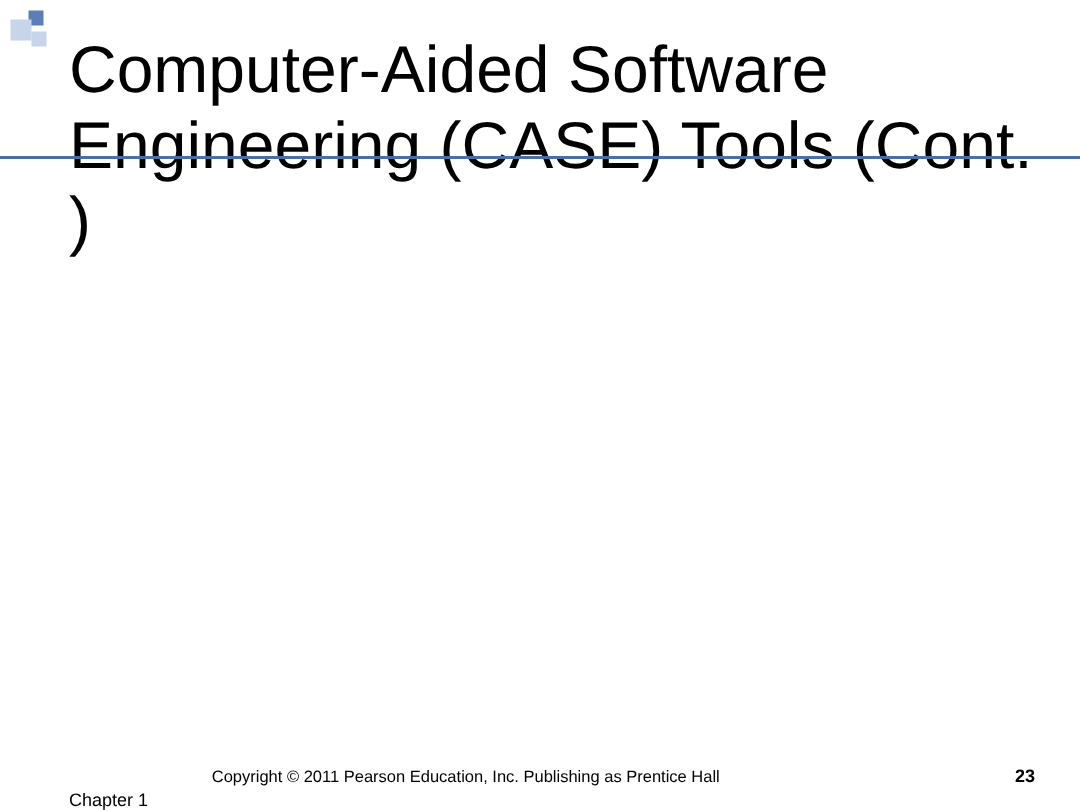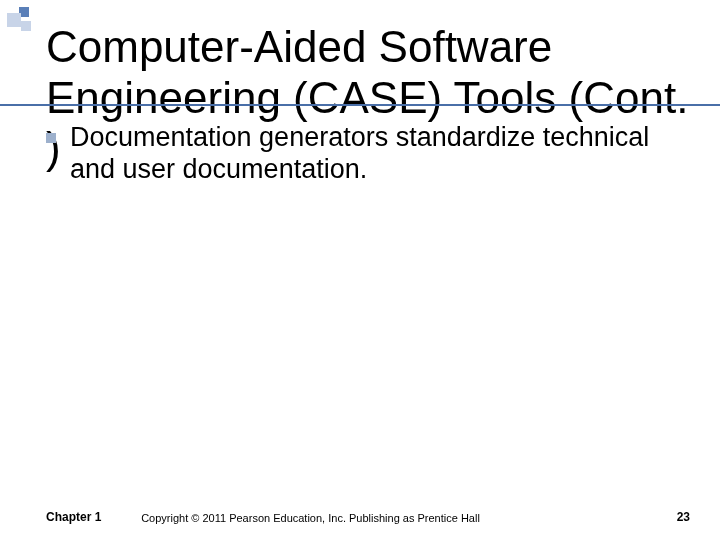--- a/index.html
+++ b/index.html
@@ -63,25 +63,24 @@
     margin-right: 14px;
     flex-shrink: 0;
   }
   .bullet-text {
     font-size: 27px;
     line-height: 1.18;
     color: #000;
   }
   .footer-left {
     position: absolute;
-    bottom: 16px;
+    bottom: 0;
     left: 46px;
     font-size: 12px;
     color: #000;
-    font-weight: bold;
   }
   .footer-center {
     position: absolute;
     bottom: 16px;
     left: 0;
     width: 621px;
     text-align: center;
     font-size: 11px;
     color: #000;
   }
@@ -100,21 +99,17 @@
 <div class="deco">
   <div class="sq a"></div>
   <div class="sq b"></div>
   <div class="sq c"></div>
 </div>
 
 <div class="title">Computer-Aided Software Engineering (CASE) Tools (Cont. )</div>
 <div class="underline"></div>
 
 <div class="content">
-  <div class="bullet-row">
-    <div class="bullet"></div>
-    <div class="bullet-text">Documentation generators standardize technical and user documentation.</div>
-  </div>
 </div>
 
 <div class="footer-left">Chapter 1</div>
 <div class="footer-center">Copyright © 2011 Pearson Education, Inc. Publishing as Prentice Hall</div>
 <div class="footer-right">23</div>
 
 </body></html>

